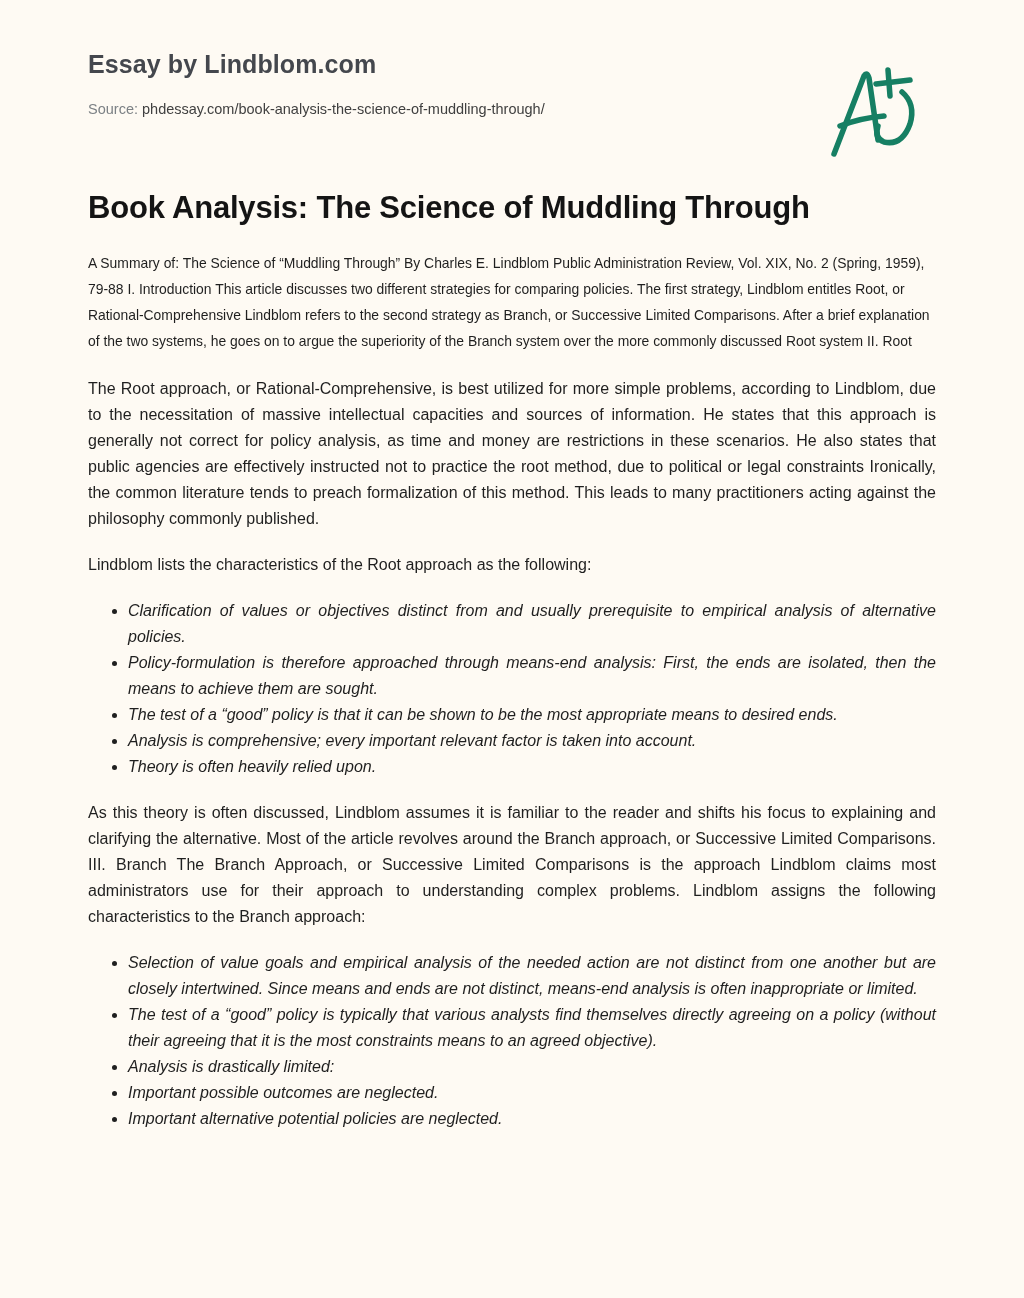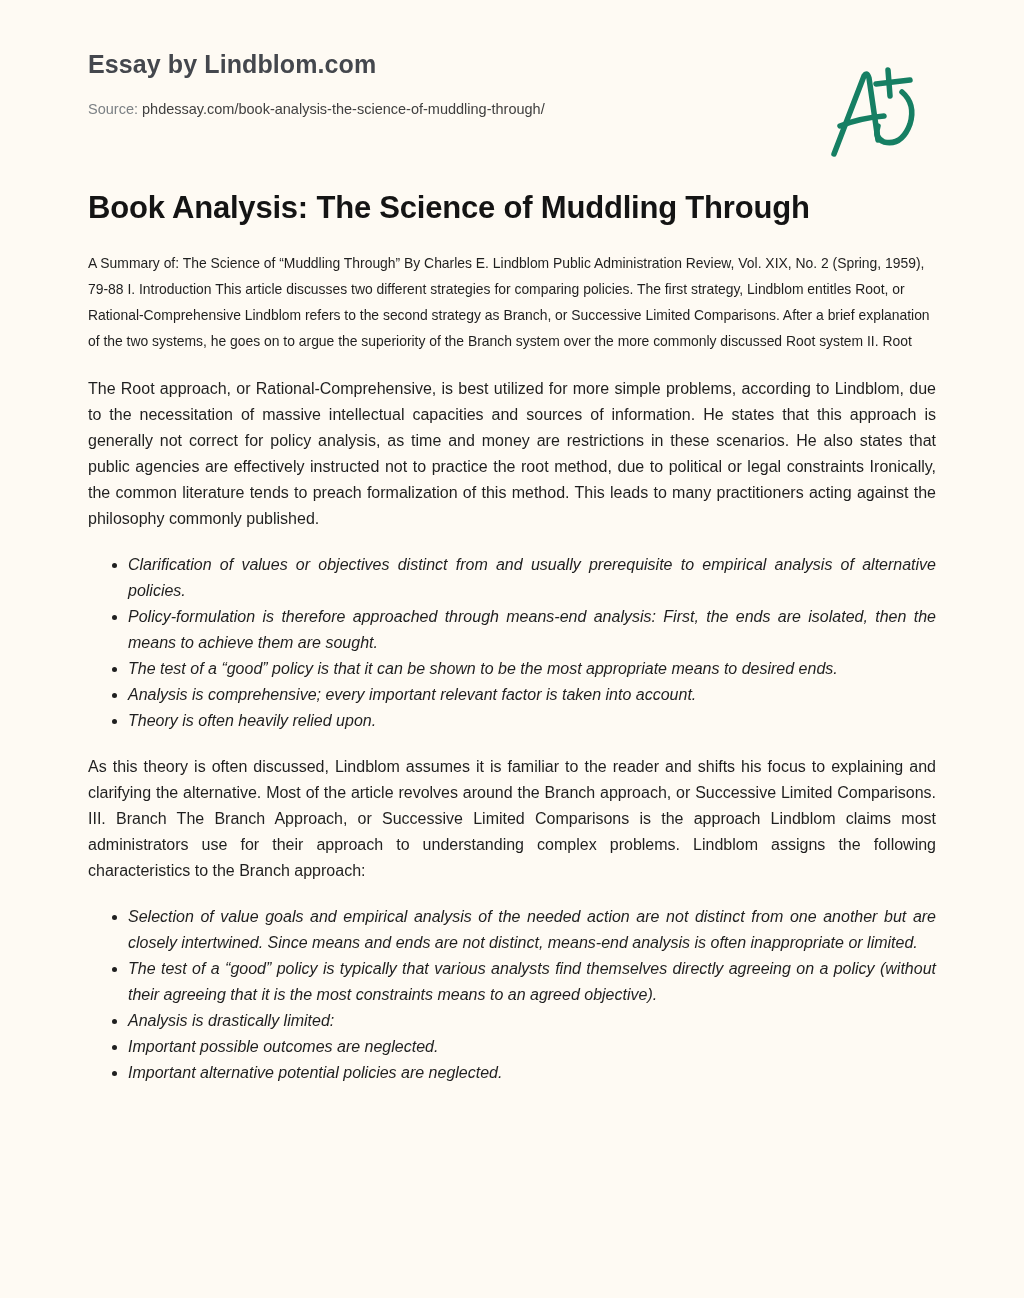--- a/index.html
+++ b/index.html
@@ -122,20 +122,21 @@
       <path d="M76 30 Q90 42 84 62 Q76 84 58 80 Q48 76 52 64"></path>
     </g>
   </svg>
 
   <h1 class="doc-title">Book Analysis: The Science of Muddling Through</h1>
 
   <p class="summary">A Summary of: The Science of “Muddling Through” By Charles E. Lindblom Public Administration Review, Vol. XIX, No. 2 (Spring, 1959), 79-88 I. Introduction This article discusses two different strategies for comparing policies. The first strategy, Lindblom entitles Root, or Rational-Comprehensive Lindblom refers to the second strategy as Branch, or Successive Limited Comparisons. After a brief explanation of the two systems, he goes on to argue the superiority of the Branch system over the more commonly discussed Root system II. Root</p>
 
   <div class="body-text">
     <p>The Root approach, or Rational-Comprehensive, is best utilized for more simple problems, according to Lindblom, due to the necessitation of massive intellectual capacities and sources of information. He states that this approach is generally not correct for policy analysis, as time and money are restrictions in these scenarios. He also states that public agencies are effectively instructed not to practice the root method, due to political or legal constraints Ironically, the common literature tends to preach formalization of this method. This leads to many practitioners acting against the philosophy commonly published.</p>
+    <p>Lindblom lists the characteristics of the Root approach as the following:</p>
     <ul>
       <li>Clarification of values or objectives distinct from and usually prerequisite to empirical analysis of alternative policies.</li>
       <li>Policy-formulation is therefore approached through means-end analysis: First, the ends are isolated, then the means to achieve them are sought.</li>
       <li>The test of a “good” policy is that it can be shown to be the most appropriate means to desired ends.</li>
       <li>Analysis is comprehensive; every important relevant factor is taken into account.</li>
       <li>Theory is often heavily relied upon.</li>
     </ul>
     <p>As this theory is often discussed, Lindblom assumes it is familiar to the reader and shifts his focus to explaining and clarifying the alternative. Most of the article revolves around the Branch approach, or Successive Limited Comparisons. III. Branch The Branch Approach, or Successive Limited Comparisons is the approach Lindblom claims most administrators use for their approach to understanding complex problems. Lindblom assigns the following characteristics to the Branch approach:</p>
     <ul>
       <li>Selection of value goals and empirical analysis of the needed action are not distinct from one another but are closely intertwined. Since means and ends are not distinct, means-end analysis is often inappropriate or limited.</li>

